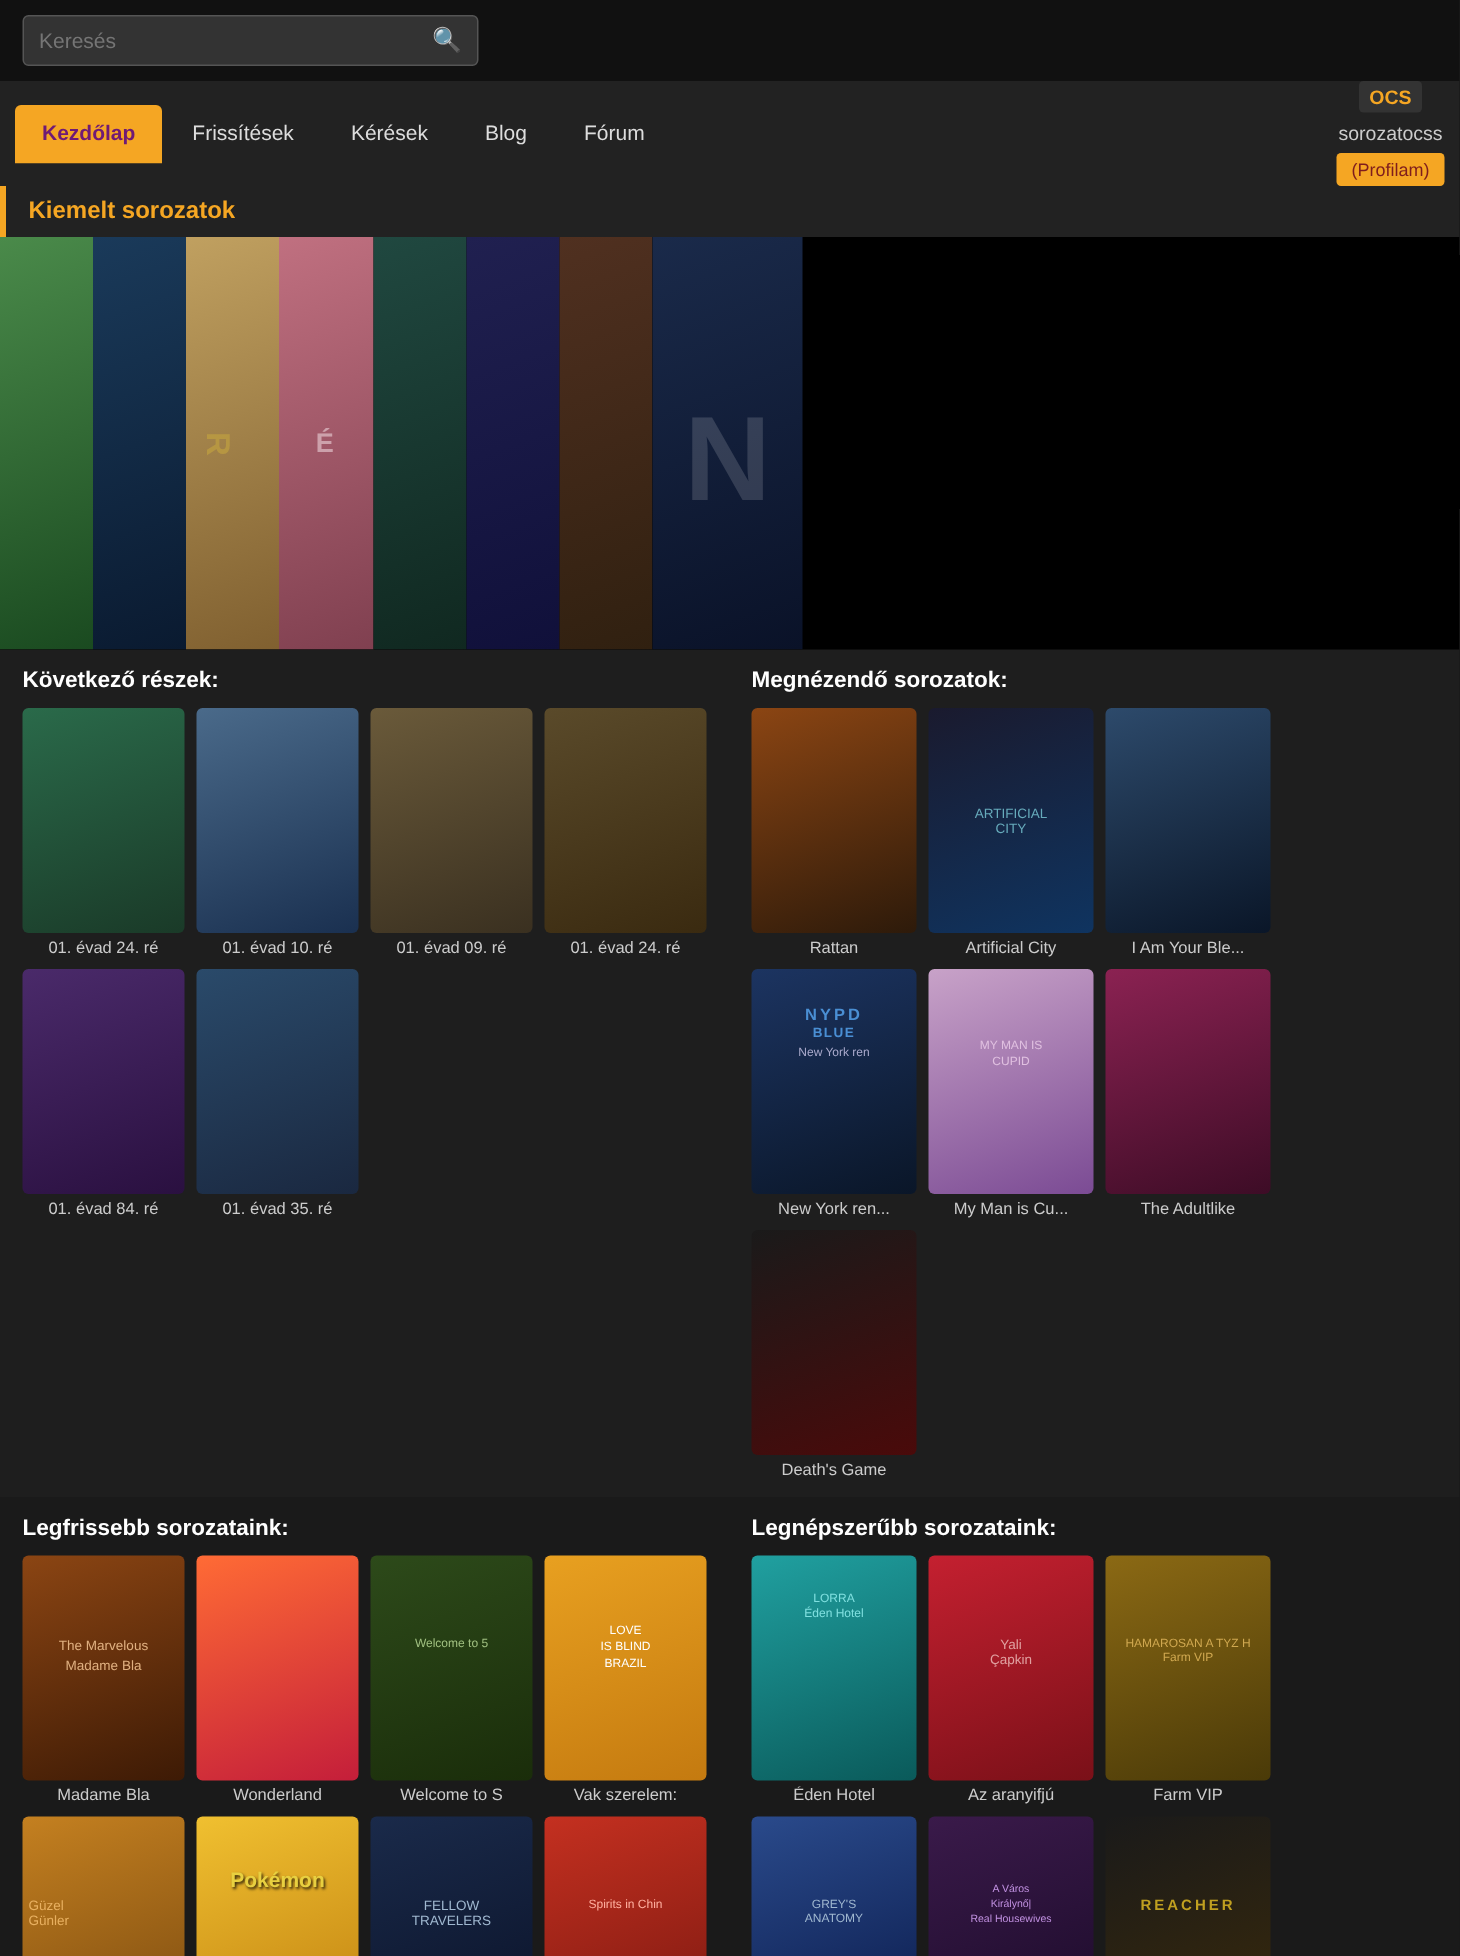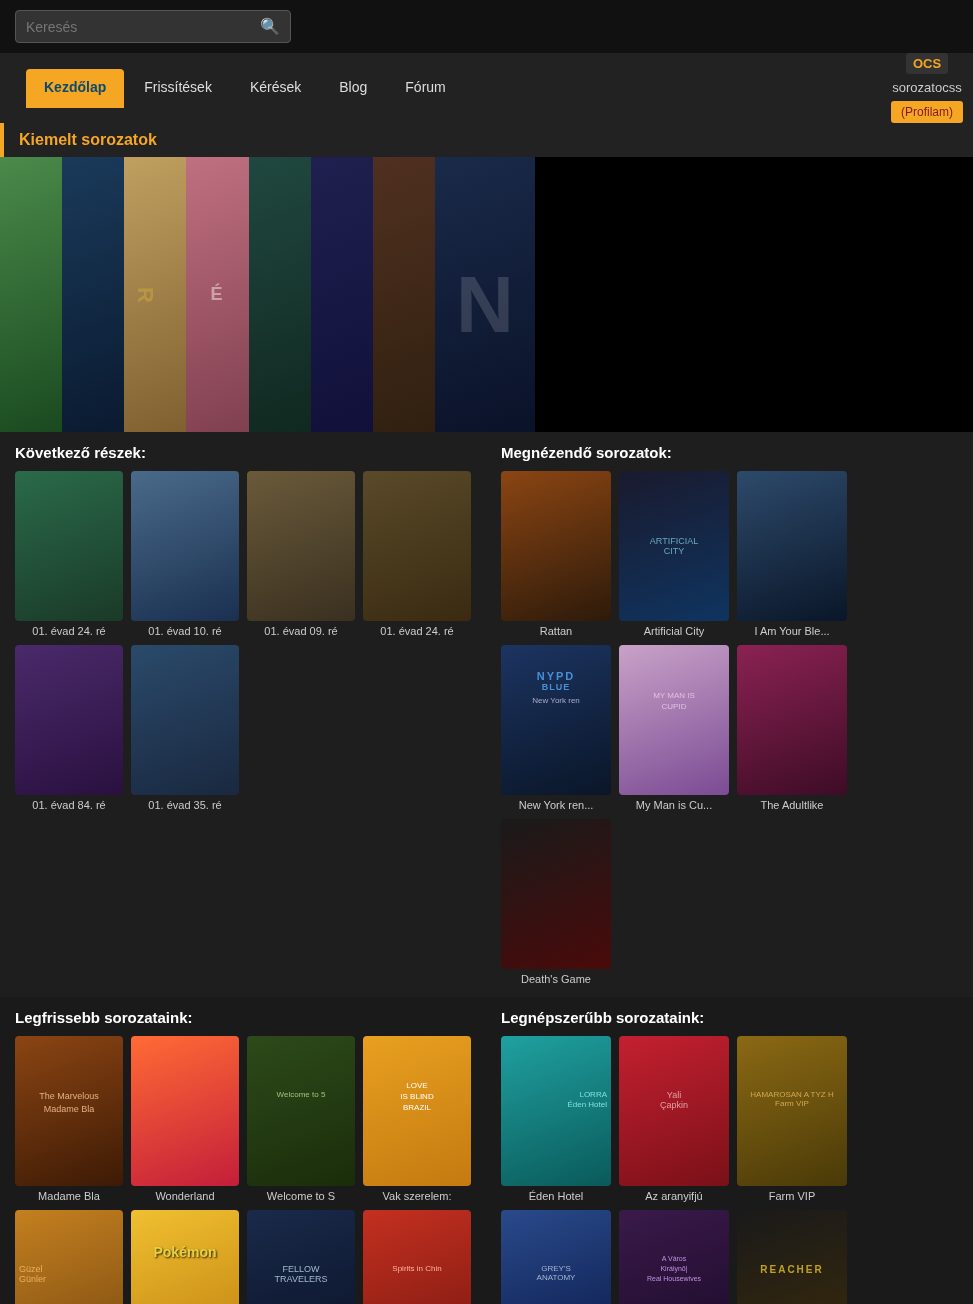--- a/index.html
+++ b/index.html
@@ -2,29 +2,29 @@
 <html><head>
   <meta charset="utf-8">
   <style>
     * { margin: 0; padding: 0; box-sizing: border-box; }
     body { background: #1a1a1a; color: #fff; font-family: Arial, sans-serif; width: 973px; }
 
     
     .header { background: #111; padding: 10px 15px; display: flex; align-items: center; justify-content: space-between; }
     .logo { font-size: 28px; font-weight: bold; color: #fff; }
     .logo span { color: #f5a623; }
-    .search-bar { display: flex; align-items: center; background: #333; border: 1px solid #555; border-radius: 4px; padding: 6px 10px; gap: 8px; width: 276px; }
+    .search-bar { display: flex; align-items: center; background: #333; border: 1px solid #555; border-radius: 4px; padding: 6px 10px; gap: 8px; width: 304px; }
     .search-bar input { background: transparent; border: none; color: #ccc; font-size: 14px; outline: none; flex: 1; }
     .search-icon { color: #aaa; font-size: 16px; cursor: pointer; }
 
     
     .nav { background: #222; display: flex; align-items: center; padding: 0 10px; gap: 2px; justify-content: space-between; }
     .nav-left { display: flex; gap: 2px; }
     .nav-tab { padding: 10px 18px; font-size: 14px; cursor: pointer; color: #ddd; border-bottom: 3px solid transparent; }
-    .nav-tab.active { background: #f5a623; color: #0c4a6e; border-radius: 4px 4px 0 0; font-weight: bold; margin-left: 16px; }
+    .nav-tab.active { background: #f5a623; color: #701a75; border-radius: 4px 4px 0 0; font-weight: bold; }
     .nav-right { display: flex; align-items: center; gap: 6px; font-size: 13px; flex-direction: column; }
     .ocs-badge { background: #333; color: #f5a623; padding: 3px 7px; border-radius: 3px; font-weight: bold; }
     .sorozatocss { color: #ccc; }
     .profile-btn { background: #f5a623; color: #7f1d1d; padding: 4px 10px; border-radius: 3px; cursor: pointer; font-size: 12px; }
 
     
     .section-title { background: #222; padding: 8px 15px; font-size: 16px; font-weight: bold; color: #f5a623; border-left: 4px solid #f5a623; margin: 0; }
 
     .subsection-title { font-size: 15px; font-weight: bold; color: #fff; margin-bottom: 10px; }
 
@@ -255,21 +255,21 @@
 
       </div>
     </div>
   </div>
 
   <div style="flex:1; padding:12px 15px;">
     <div class="subsection-title">Legnépszerűbb sorozataink:</div>
     <div style="display:flex; flex-wrap:wrap; gap:8px;">
       <div class="watch-card">
         <div class="watch-card-img poster-edenhotel">
-          <div style="padding:4px;font-size:8px;color:#80e0e0;text-align:right;margin-top:50px;line-height:1.3;">LORRA<br>Éden Hotel</div>
+          <div style="padding:4px;font-size:8px;color:#80e0e0;text-align:center;margin-top:20px;line-height:1.3;">LORRA<br>Éden Hotel</div>
         </div>
         <div class="watch-card-label">Éden Hotel</div>
       </div>
       <div class="watch-card">
         <div class="watch-card-img poster-aranyifju">
           <div style="padding:4px;font-size:9px;color:#e0a0a0;text-align:center;margin-top:50px;">Yali<br>Çapkin</div>
         </div>
         <div class="watch-card-label">Az aranyifjú</div>
       </div>
       <div class="watch-card">

